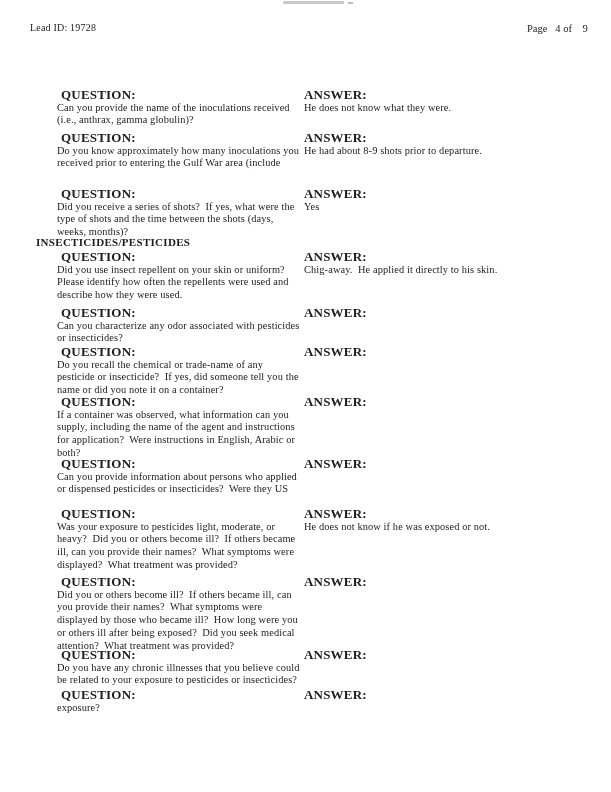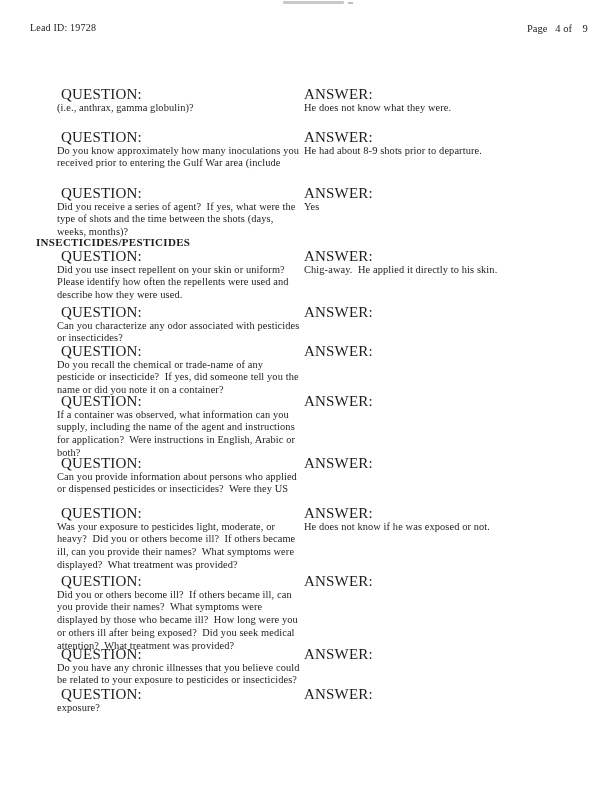--- a/index.html
+++ b/index.html
@@ -59,22 +59,22 @@
     top: 0;
     width: 246px;
   }
   .a-block {
     position: absolute;
     left: 304px;
     top: 0;
     width: 270px;
   }
   .qa-label {
-    font-weight: normal;
-    font-size: 15px;
+    font-weight: bold;
+    font-size: 13px;
     line-height: 13.5px;
     padding-left: 4px;
     letter-spacing: 0.2px;
     white-space: pre;
   }
   .a-block .qa-label { padding-left: 0; }
   .q-line, .a-text {
     font-size: 10.4px;
     line-height: 12.9px;
     white-space: pre;
@@ -96,20 +96,21 @@
   <div class="scan-bar"></div>
   <div class="scan-dot"></div>
 
   <div class="hdr-left">Lead ID: 19728</div>
   <div class="hdr-right">Page   4 of    9</div>
 
   <div id="content">
       <div class="qa-row" style="top: 88px;">
         <div class="q-block">
           <div class="qa-label">QUESTION:</div>
+          <div class="q-line">Can you provide the name of the inoculations received</div>
           <div class="q-line">(i.e., anthrax, gamma globulin)?</div>
         </div>
         <div class="a-block">
           <div class="qa-label">ANSWER:</div>
           <div class="a-text">He does not know what they were.</div>
         </div>
       </div>
       <div class="qa-row" style="top: 131px;">
         <div class="q-block">
           <div class="qa-label">QUESTION:</div>
@@ -117,21 +118,21 @@
           <div class="q-line">received prior to entering the Gulf War area (include</div>
         </div>
         <div class="a-block">
           <div class="qa-label">ANSWER:</div>
           <div class="a-text">He had about 8-9 shots prior to departure.</div>
         </div>
       </div>
       <div class="qa-row" style="top: 187px;">
         <div class="q-block">
           <div class="qa-label">QUESTION:</div>
-          <div class="q-line">Did you receive a series of agent?  If yes, what were the</div>
+          <div class="q-line">Did you receive a series of shots?  If yes, what were the</div>
           <div class="q-line">type of shots and the time between the shots (days,</div>
           <div class="q-line">weeks, months)?</div>
         </div>
         <div class="a-block">
           <div class="qa-label">ANSWER:</div>
           <div class="a-text">Yes</div>
         </div>
       </div>
       <div class="section-heading" style="top: 236px;">INSECTICIDES/PESTICIDES</div>
       <div class="qa-row" style="top: 250px;">

